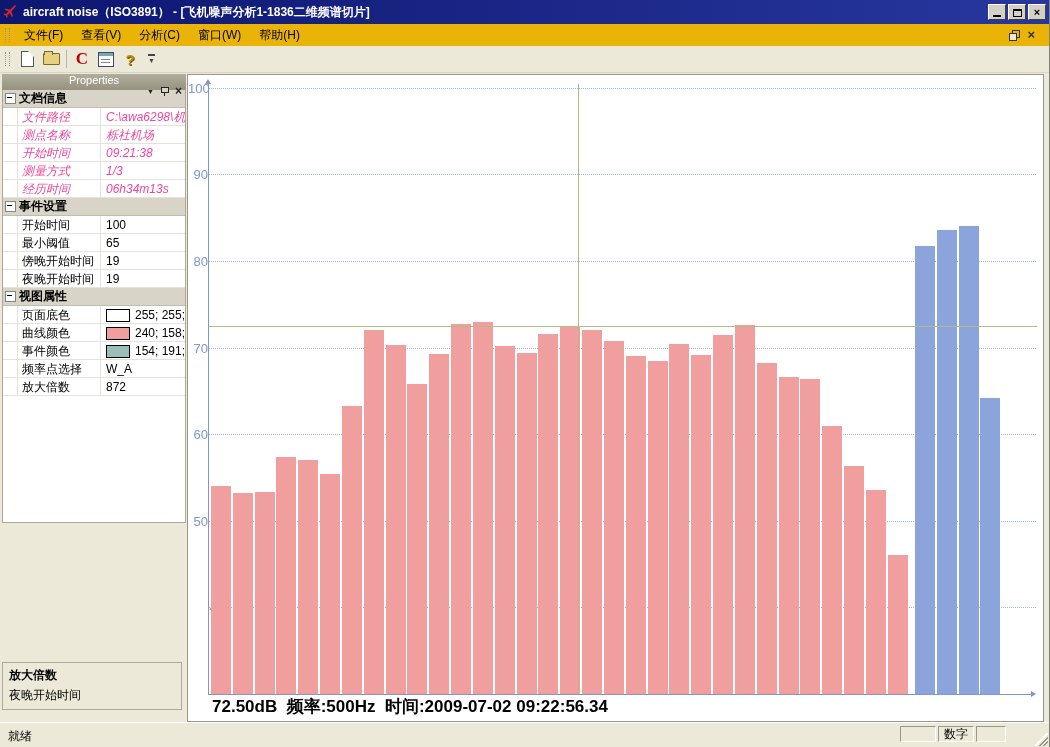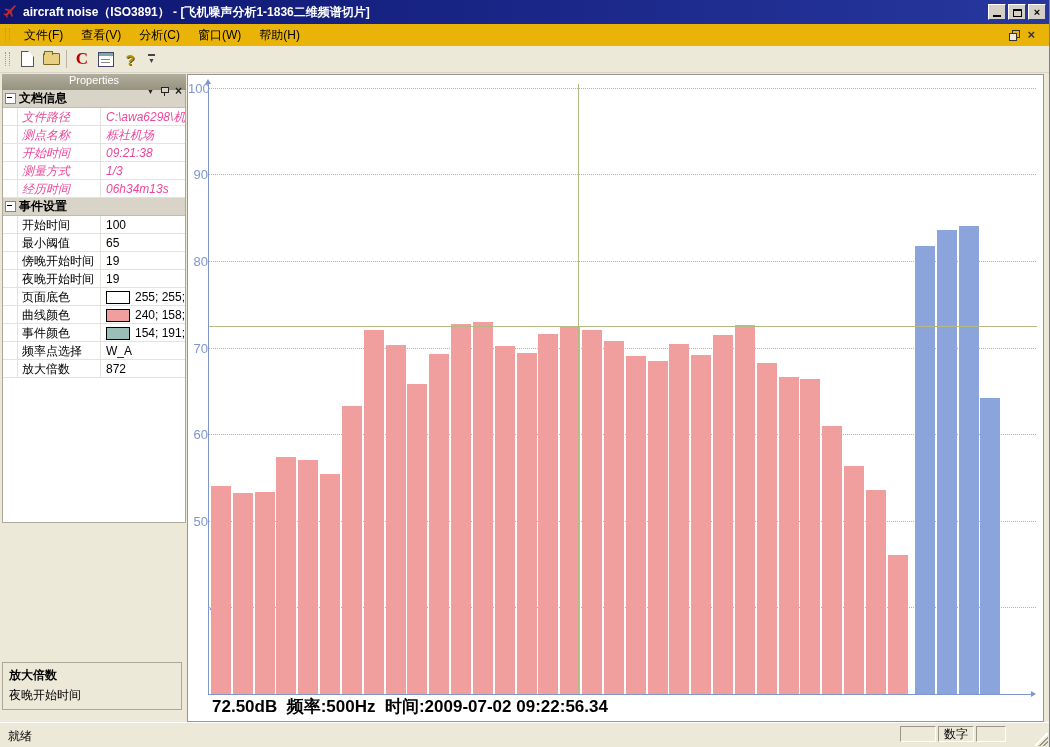--- a/index.html
+++ b/index.html
@@ -229,20 +229,24 @@
           <span class="pg-value">
             <span>19</span>
           </span>
         </div>
         <div class="pg-row">
           <span class="pg-indent"></span>
           <span class="pg-label">夜晚开始时间</span>
           <span class="pg-value">
             <span>19</span>
           </span>
+        </div>
+        <div class="pg-section">
+          <span class="minus-box"></span>
+          <span>视图属性</span>
         </div>
         <div class="pg-row">
           <span class="pg-indent"></span>
           <span class="pg-label">页面底色</span>
           <span class="pg-value">
             <span class="swatch" style="background: rgb(255, 255, 255);"></span>
             <span>255; 255; 25</span>
           </span>
         </div>
         <div class="pg-row">

